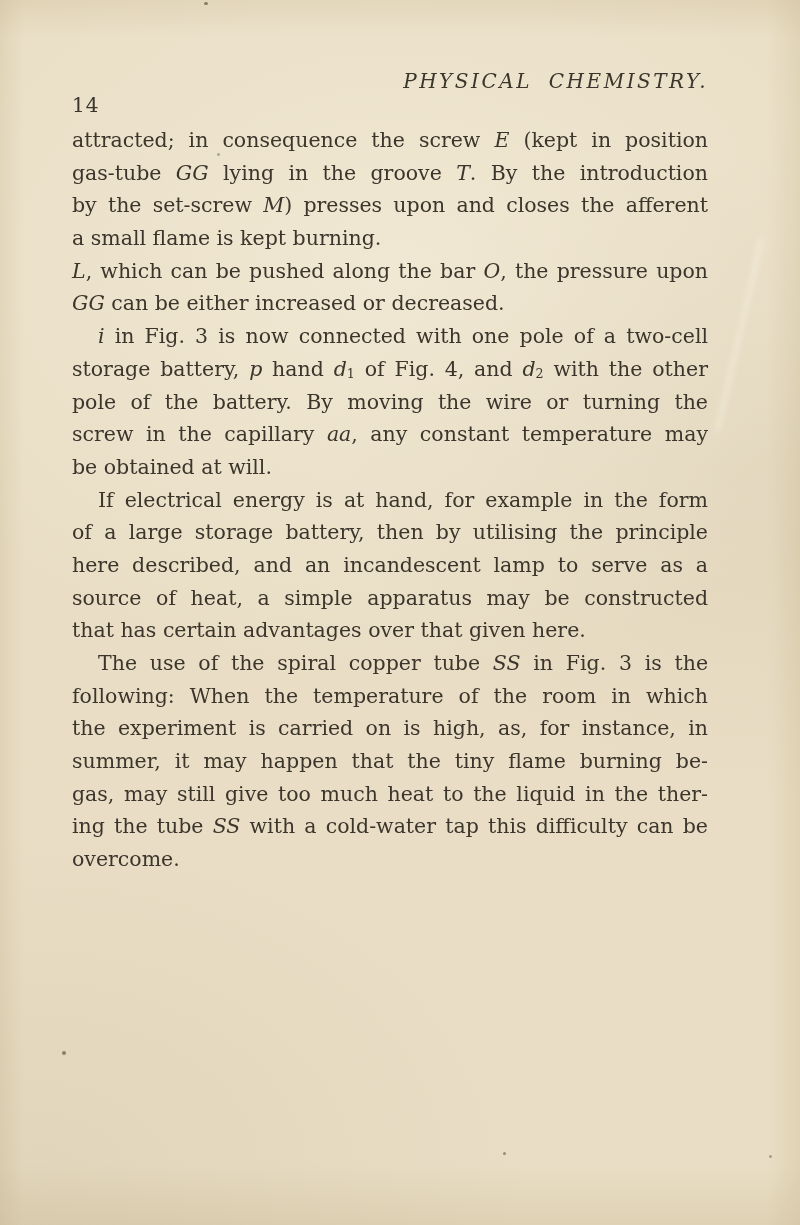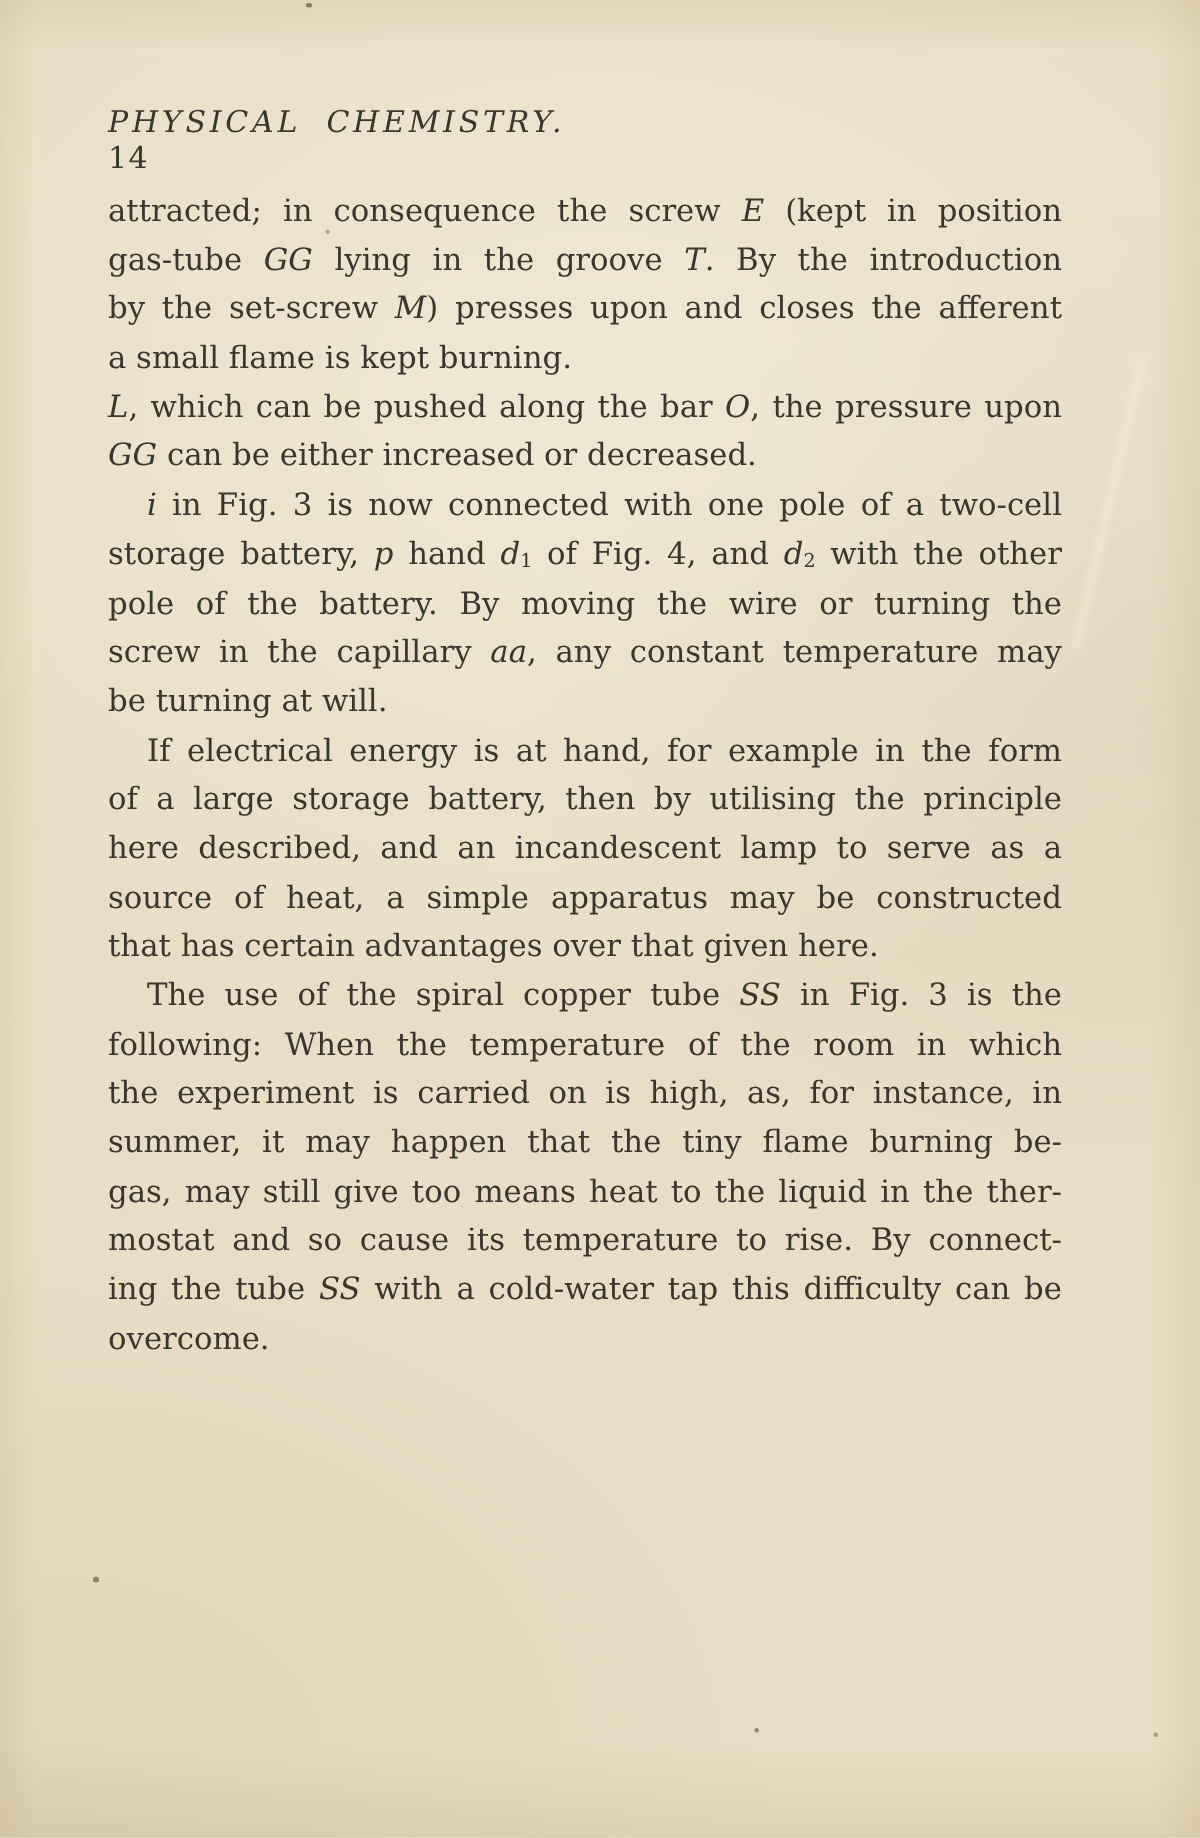--- a/index.html
+++ b/index.html
@@ -40,21 +40,21 @@
   .header {
     position: absolute; left: 72px; top: 66px; width: 636px; height: 30px;
     line-height: 30px; font-size: 20px;
   }
   .page-number {
     position: absolute; left: 0; top: 0;
     letter-spacing: 1px;
     margin-top: 24px;
   }
   .running-title {
-    display: block; text-align: left;
+    display: block; text-align: right;
     font-style: italic;
     letter-spacing: 2.5px;
     word-spacing: 8px;
   }
 
   .text-block {
     position: absolute; left: 72px; top: 124px; width: 636px;
     font-size: 20.5px;
     line-height: 32.7px;
   }
@@ -89,32 +89,31 @@
       <div class="line"><span>attracted; in consequence the screw </span><span class="it">E</span><span> (kept in position</span></div>
       <div class="line"><span>gas-tube </span><span class="it">GG</span><span> lying in the groove </span><span class="it">T</span><span>. By the introduction</span></div>
       <div class="line"><span>by the set-screw </span><span class="it">M</span><span>) presses upon and closes the afferent</span></div>
       <div class="line last"><span>a small flame is kept burning.</span></div>
       <div class="line"><span class="it">L</span><span>, which can be pushed along the bar </span><span class="it">O</span><span>, the pressure upon</span></div>
       <div class="line last"><span class="it">GG</span><span> can be either increased or decreased.</span></div>
       <div class="line indent"><span class="it">i</span><span> in Fig. 3 is now connected with one pole of a two-cell</span></div>
       <div class="line"><span>storage battery, </span><span class="it">p</span><span> hand </span><span class="it">d</span><span class="sb">1</span><span> of Fig. 4, and </span><span class="it">d</span><span class="sb">2</span><span> with the other</span></div>
       <div class="line"><span>pole of the battery. By moving the wire or turning the</span></div>
       <div class="line"><span>screw in the capillary </span><span class="it">aa</span><span>, any constant temperature may</span></div>
-      <div class="line last"><span>be turning at will.</span></div>
+      <div class="line last"><span>be obtained at will.</span></div>
       <div class="line indent"><span>If electrical energy is at hand, for example in the form</span></div>
       <div class="line"><span>of a large storage battery, then by utilising the principle</span></div>
       <div class="line"><span>here described, and an incandescent lamp to serve as a</span></div>
       <div class="line"><span>source of heat, a simple apparatus may be constructed</span></div>
       <div class="line last"><span>that has certain advantages over that given here.</span></div>
       <div class="line indent"><span>The use of the spiral copper tube </span><span class="it">SS</span><span> in Fig. 3 is the</span></div>
       <div class="line"><span>following: When the temperature of the room in which</span></div>
       <div class="line"><span>the experiment is carried on is high, as, for instance, in</span></div>
       <div class="line"><span>summer, it may happen that the tiny flame burning be-</span></div>
-      <div class="line"><span>gas, may still give too means heat to the liquid in the ther-</span></div>
-      <div class="line"><span>mostat and so cause its temperature to rise. By connect-</span></div>
+      <div class="line"><span>gas, may still give too much heat to the liquid in the ther-</span></div>
       <div class="line"><span>ing the tube </span><span class="it">SS</span><span> with a cold-water tap this difficulty can be</span></div>
       <div class="line last"><span>overcome.</span></div>
     </div>
 
   <div class="crease"></div>
   <div class="speck s1"></div>
   <div class="speck s2"></div>
   <div class="speck s3"></div>
   <div class="speck s4"></div>
   <div class="speck s5"></div>

